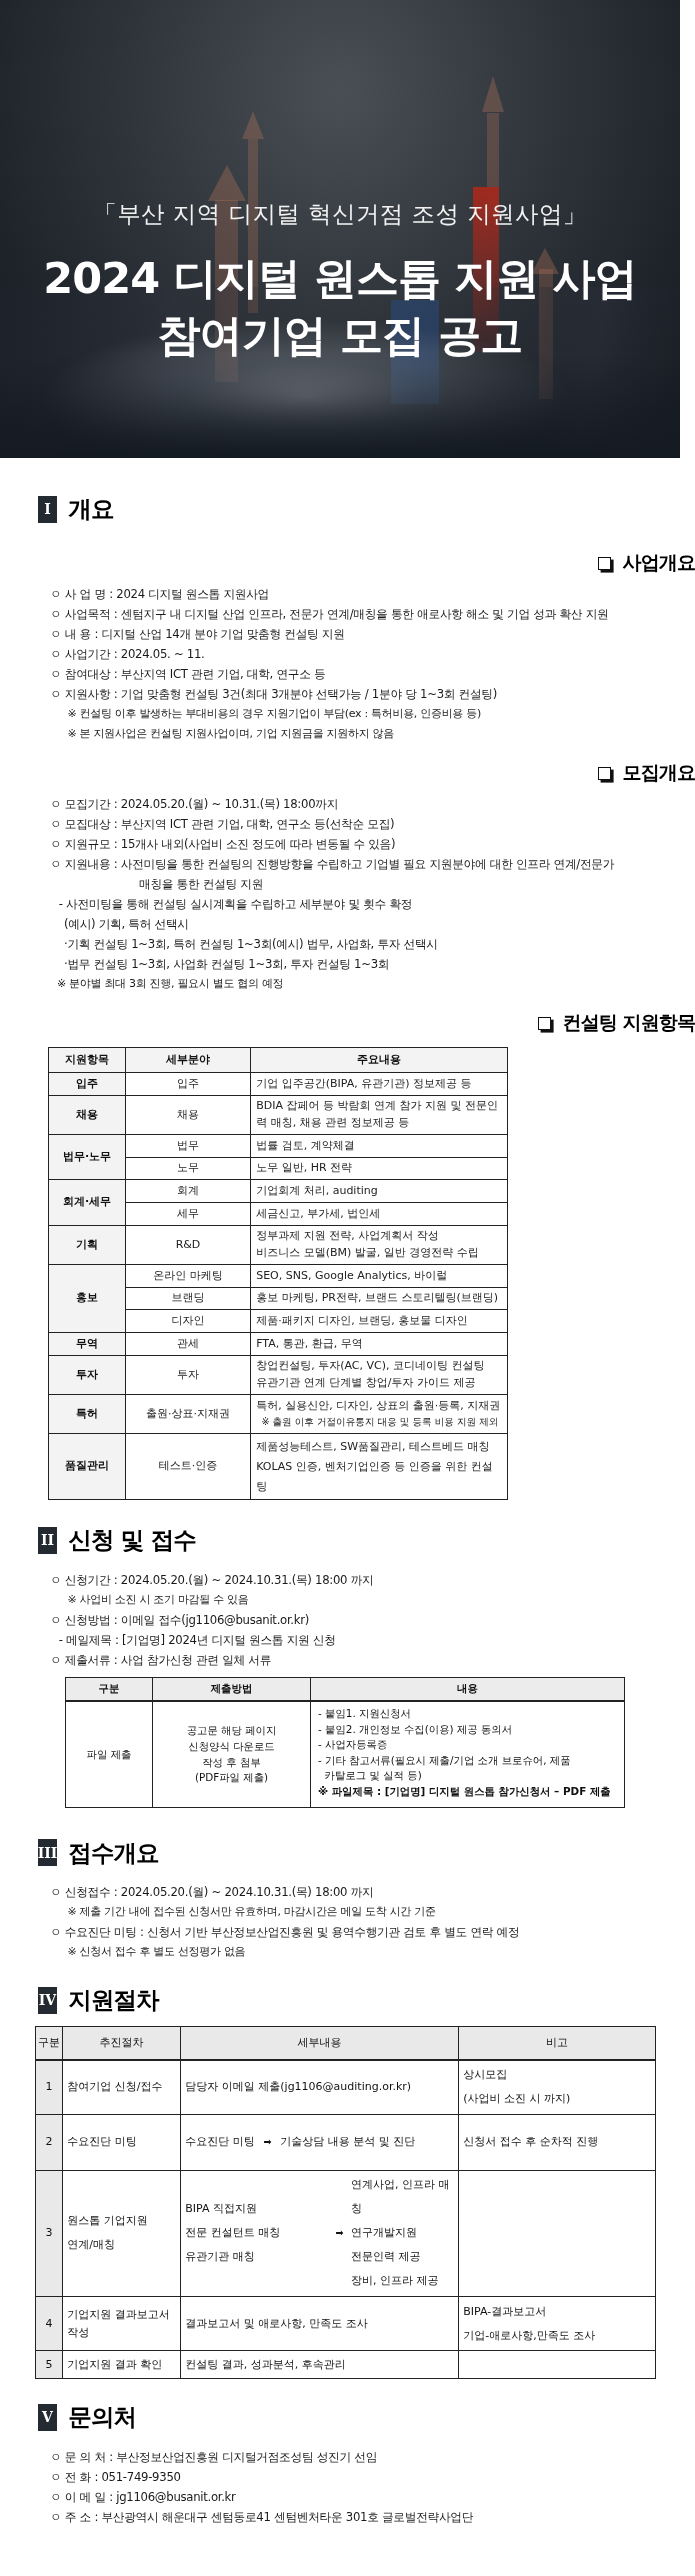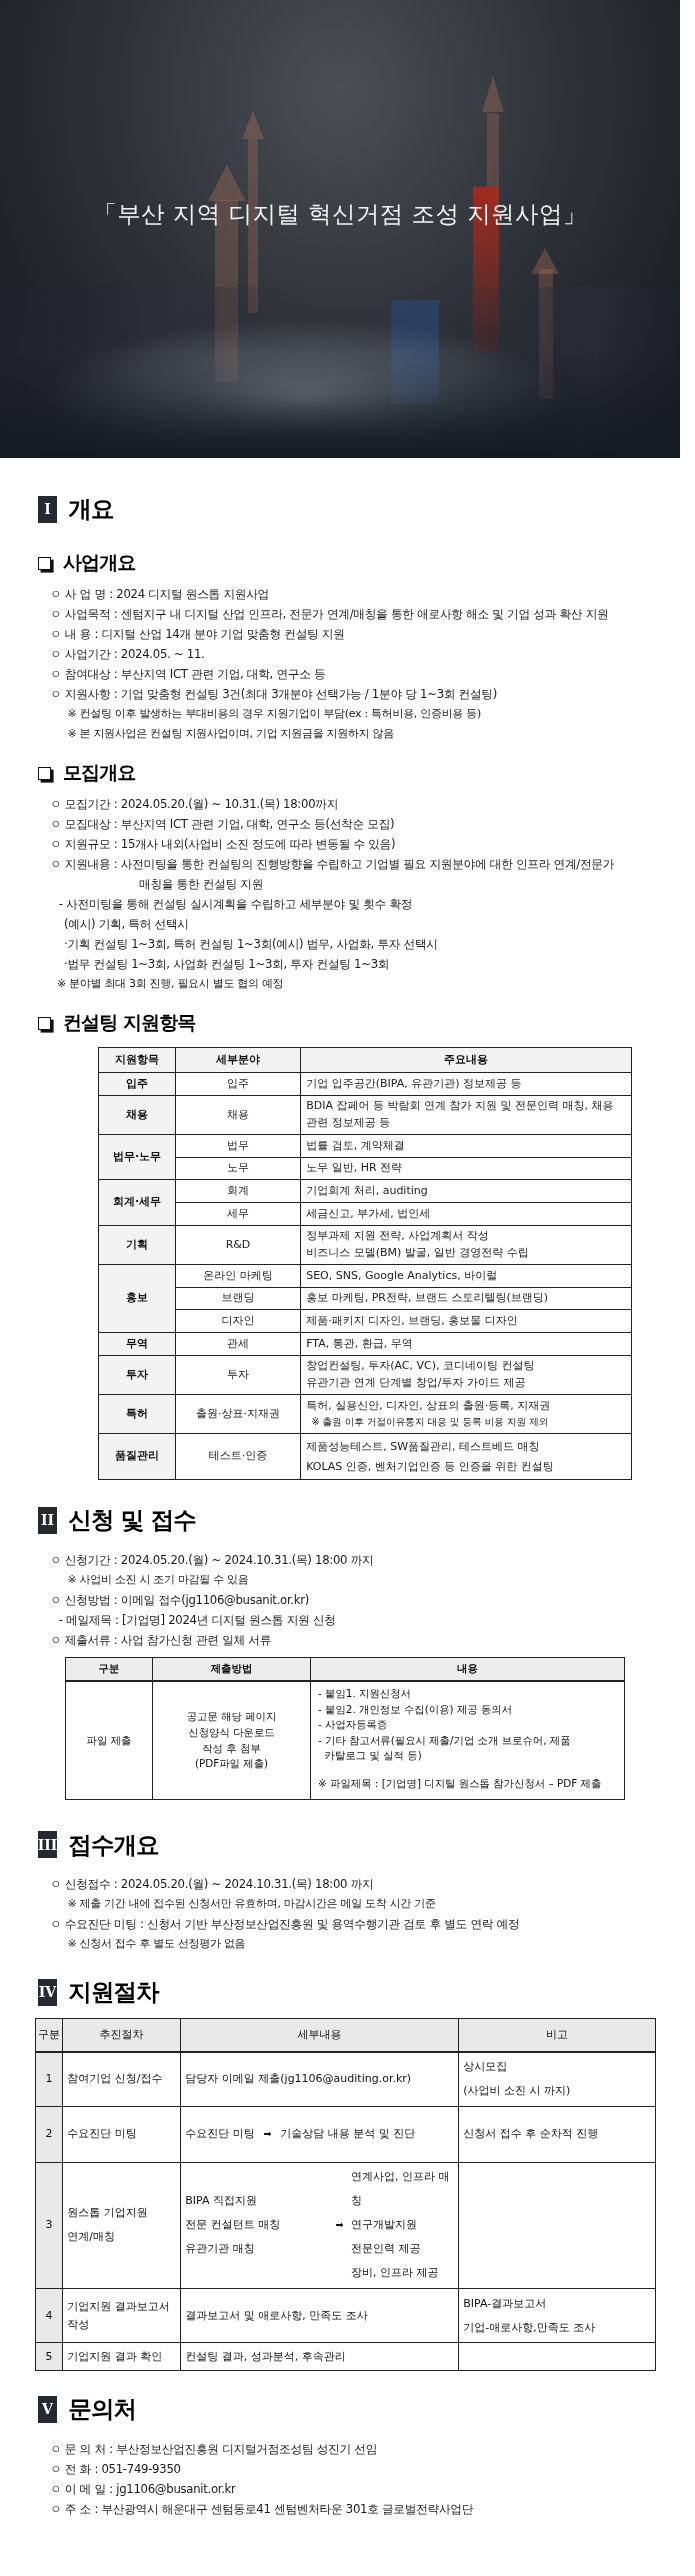--- a/index.html
+++ b/index.html
@@ -30,50 +30,50 @@
   
   .content { padding: 0 0 0 0; }
   .sec-head { display: flex; align-items: center; margin-left: 38px; height: 28px; }
   .roman {
     width: 19px; height: 27px; background: #232a32; color: #fff;
     font-family: "DejaVu Serif", "Liberation Serif", serif; font-weight: bold;
     font-size: 14px; display: flex; align-items: center; justify-content: center;
   }
   .sec-title { margin-left: 11.3px; font-size: 23.5px; font-weight: bold; letter-spacing: -0.9px; color: #000; }
 
-  .sub-head { display: flex; align-items: center; margin-left: 38px; height: 24px; }
+  .sub-head { display: flex; align-items: center; margin-left: 38px; height: 24px; justify-content: flex-end; }
   .checkbox {
     width: 13px; height: 13px; border: 1.7px solid #111; background: #fff;
     box-shadow: 2.6px 2.6px 0 #111;
   }
   .sub-title { margin-left: 12px; font-size: 19px; font-weight: bold; letter-spacing: -0.9px; color: #000; }
 
   .items { margin-left: 50px; font-size: 11.7px; line-height: 20px; color: #1a1a1a; letter-spacing: -0.3px; }
   .items .b { display: block; white-space: nowrap; }
   .items .note { padding-left: 17.4px; font-size: 11px; }
   .items .dash { padding-left: 8.7px; }
   .items .cont { padding-left: 89px; }
   .items .ex { padding-left: 14px; }
   .items .noteleft { padding-left: 7px; font-size: 11px; }
 
   table { border-collapse: collapse; }
-  .t-consult { margin-left: 98px; width: 534px; font-size: 11px; }
+  .t-consult { margin-left: 48px; width: 460px; font-size: 11px; }
   .t-consult td, .t-consult th { border: 0.9px solid #222; padding: 2.6px 5.2px; line-height: 16.5px; }
   .t-consult th { background: #f3f3f3; font-weight: bold; text-align: center; height: 25px; }
   .t-consult td.cat { background: #f3f3f3; font-weight: bold; text-align: center; width: 77px; }
   .t-consult td.sub { text-align: center; width: 125px; color: #222; }
   .t-consult td.desc { color: #222; }
   .t-consult .small { font-size: 9.6px; padding-left: 5.2px; display: block; }
   .t-consult { border: 1.3px solid #111; }
 
   .t-submit { margin-left: 65px; width: 560px; font-size: 10.4px; }
   .t-submit th, .t-submit td { border: 0.9px solid #222; padding: 3.5px 7px; line-height: 15.6px; }
   .t-submit th { background: #ececec; font-weight: bold; text-align: center; height: 22px; border-bottom: 2.6px double #222; }
   .t-submit td.c { text-align: center; }
-  .t-submit .strong { font-weight: normal; margin-top: 12px; }
+  .t-submit .strong { font-weight: bold; }
 
   .t-proc { margin-left: 35px; width: 621px; font-size: 11px; }
   .t-proc th, .t-proc td { border: 0.9px solid #222; padding: 2.6px 4.3px; line-height: 18px; }
   .t-proc th { background: #e9e9e9; font-weight: normal; text-align: center; height: 33px; border-bottom: 2.6px double #222; }
   .t-proc td.num { background: #e9e9e9; text-align: center; width: 27px; }
   .t-proc .arrow { font-size: 9.6px; padding: 0 5.2px; }
   .sub-grid { display: flex; align-items: center; }
   .sub-grid .left { width: 143px; }
   .sub-grid .mid { width: 22.6px; text-align: center; }
   .sub-grid .right { flex: 1; }
@@ -90,20 +90,24 @@
     <div class="arrow" style="left:487px;top:113px;width:12px;height:104px;"></div>
     <div class="arrow-head" style="left:482px;top:76px;border-left-width:11.3px;border-right-width:11.3px;border-bottom-width:36px;"></div>
     <div class="arrow" style="left:539px;top:269px;width:14px;height:130px;"></div>
     <div class="arrow-head" style="left:531px;top:248px;border-left-width:14.8px;border-right-width:14.8px;border-bottom-width:26px;"></div>
     <div class="bar-red"></div>
     <div class="bar-blue"></div>
     <div class="hands"></div>
     <div class="bottom-fade"></div>
   </div>
   <div class="hero-text hero-sub">「부산 지역 디지털 혁신거점 조성 지원사업」</div>
+  <div class="hero-text hero-title">
+    <div>2024 디지털 원스톱 지원 사업</div>
+    <div>참여기업 모집 공고</div>
+  </div>
 
 </div>
 
 <div class="content">
 
   <div style="height:37px"></div>
   <div class="sec-head">
     <div class="roman">I</div>
     <div class="sec-title">개요</div>
   </div>

